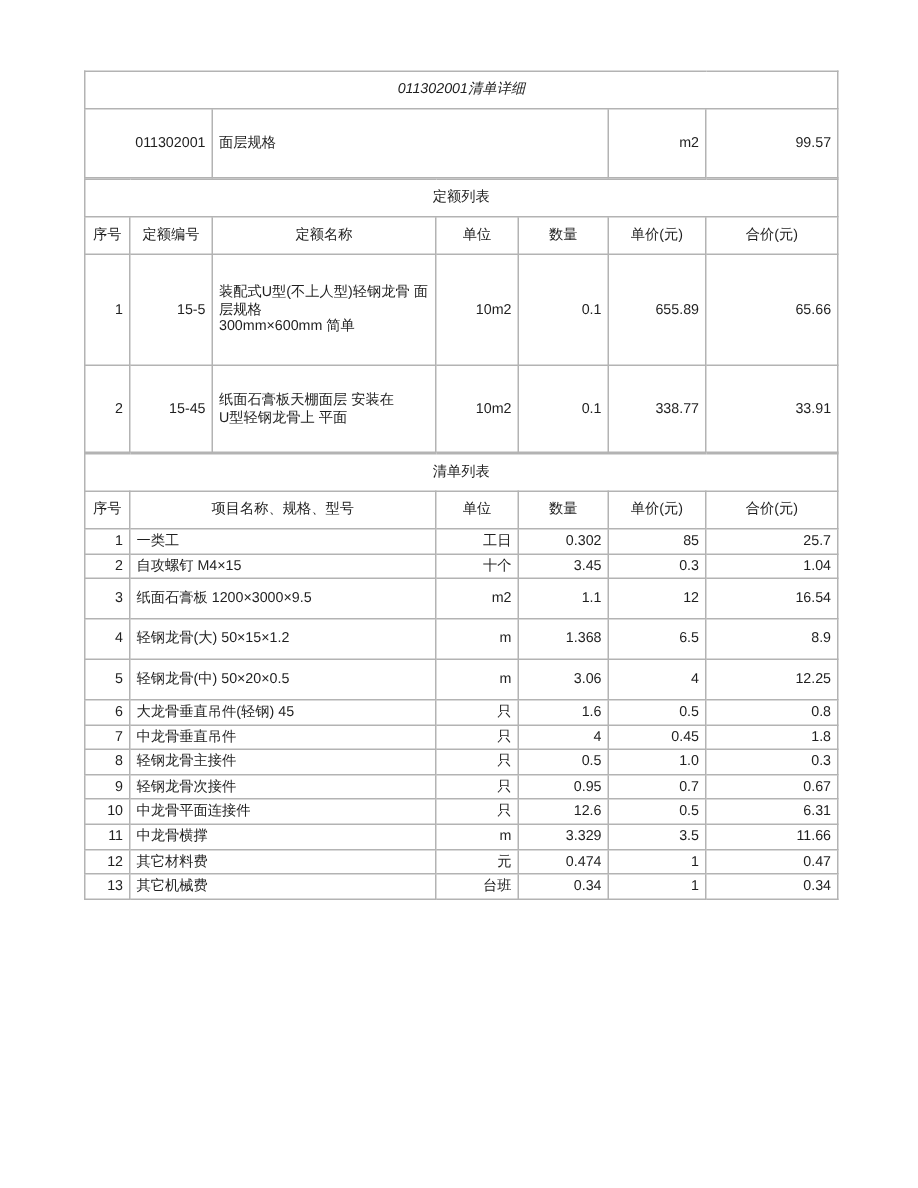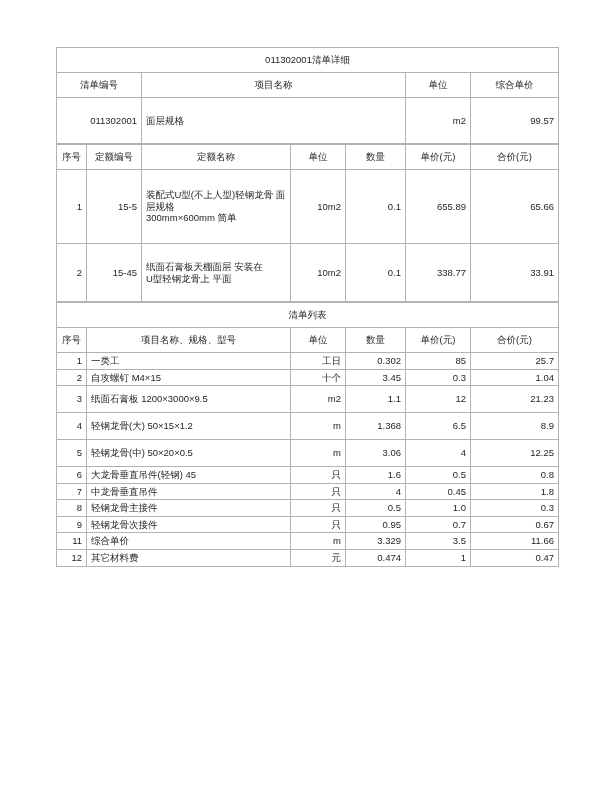--- a/index.html
+++ b/index.html
@@ -44,20 +44,21 @@
     font-size: 9.5px;
     word-break: break-all;
   }
   .t-center { text-align: right; }
   .t-left   { text-align: left; }
   .t-right  { text-align: right; }
 
   .title-cell {
     text-align: center;
     height: 20px;
+    font-style: italic;
   }
   .section-cell {
     text-align: center;
     height: 20px;
   }
   .head-cell {
     text-align: center;
     height: 20px;
   }
   .row-tall   { height: 74px; }
@@ -77,26 +78,20 @@
     <table class="grid">
       <colgroup>
         <col style="width:85px">
         <col style="width:264px">
         <col style="width:65px">
         <col style="width:88px">
       </colgroup>
       <tbody>
         <tr>
           <td class="title-cell" colspan="4">011302001清单详细</td>
-        </tr>
-        <tr>
-          <td class="head-cell">清单编号</td>
-          <td class="head-cell">项目名称</td>
-          <td class="head-cell">单位</td>
-          <td class="head-cell">综合单价</td>
         </tr>
         <tr class="row-med">
           <td class="t-center">011302001</td>
           <td class="t-left">面层规格</td>
           <td class="t-center">m2</td>
           <td class="t-right">99.57</td>
         </tr>
       </tbody>
     </table>
 
@@ -105,20 +100,23 @@
         <col style="width:30px">
         <col style="width:55px">
         <col style="width:149px">
         <col style="width:55px">
         <col style="width:60px">
         <col style="width:65px">
         <col style="width:88px">
       </colgroup>
       <tbody>
         <tr>
+          <td class="section-cell" colspan="7">定额列表</td>
+        </tr>
+        <tr>
           <td class="head-cell">序号</td>
           <td class="head-cell">定额编号</td>
           <td class="head-cell">定额名称</td>
           <td class="head-cell">单位</td>
           <td class="head-cell">数量</td>
           <td class="head-cell">单价(元)</td>
           <td class="head-cell">合价(元)</td>
         </tr>
         <tr class="row-tall">
           <td class="t-center">1</td>
@@ -180,21 +178,21 @@
           <td class="t-right">3.45</td>
           <td class="t-right">0.3</td>
           <td class="t-right">1.04</td>
         </tr>
         <tr class="row-std">
           <td class="t-center">3</td>
           <td class="t-left">纸面石膏板 1200×3000×9.5</td>
           <td class="t-center">m2</td>
           <td class="t-right">1.1</td>
           <td class="t-right">12</td>
-          <td class="t-right">21.23</td>
+          <td class="t-right">16.54</td>
         </tr>
         <tr class="row-std">
           <td class="t-center">4</td>
           <td class="t-left">轻钢龙骨(大) 50×15×1.2</td>
           <td class="t-center">m</td>
           <td class="t-right">1.368</td>
           <td class="t-right">6.5</td>
           <td class="t-right">8.9</td>
         </tr>
         <tr class="row-std">
@@ -231,32 +229,48 @@
         </tr>
         <tr class="row-slim">
           <td class="t-center">9</td>
           <td class="t-left">轻钢龙骨次接件</td>
           <td class="t-center">只</td>
           <td class="t-right">0.95</td>
           <td class="t-right">0.7</td>
           <td class="t-right">0.67</td>
         </tr>
         <tr class="row-slim">
+          <td class="t-center">10</td>
+          <td class="t-left">中龙骨平面连接件</td>
+          <td class="t-center">只</td>
+          <td class="t-right">12.6</td>
+          <td class="t-right">0.5</td>
+          <td class="t-right">6.31</td>
+        </tr>
+        <tr class="row-slim">
           <td class="t-center">11</td>
-          <td class="t-left">综合单价</td>
+          <td class="t-left">中龙骨横撑</td>
           <td class="t-center">m</td>
           <td class="t-right">3.329</td>
           <td class="t-right">3.5</td>
           <td class="t-right">11.66</td>
         </tr>
         <tr class="row-slim">
           <td class="t-center">12</td>
           <td class="t-left">其它材料费</td>
           <td class="t-center">元</td>
           <td class="t-right">0.474</td>
           <td class="t-right">1</td>
           <td class="t-right">0.47</td>
         </tr>
+        <tr class="row-slim">
+          <td class="t-center">13</td>
+          <td class="t-left">其它机械费</td>
+          <td class="t-center">台班</td>
+          <td class="t-right">0.34</td>
+          <td class="t-right">1</td>
+          <td class="t-right">0.34</td>
+        </tr>
       </tbody>
     </table>
 
   </div>
 </div>
 
 </body></html>

